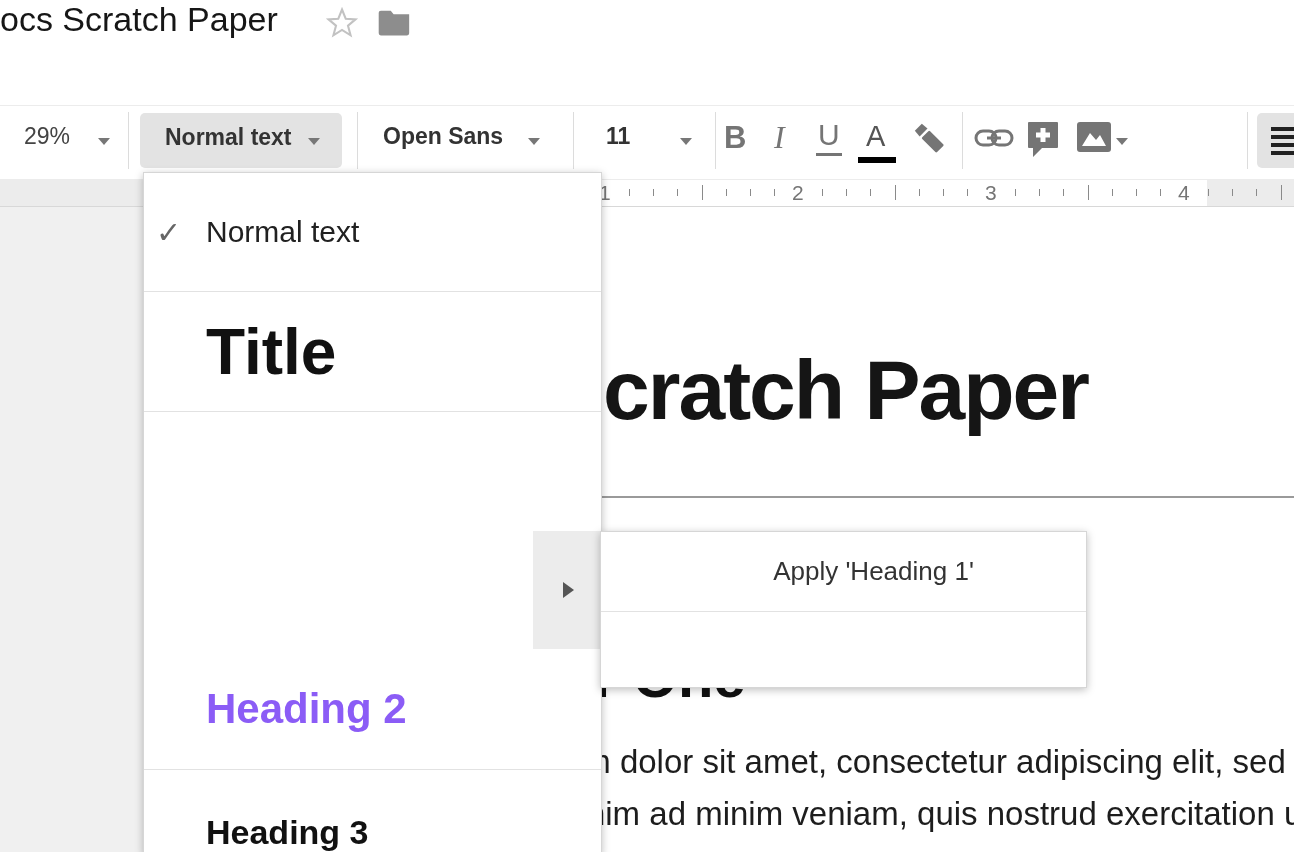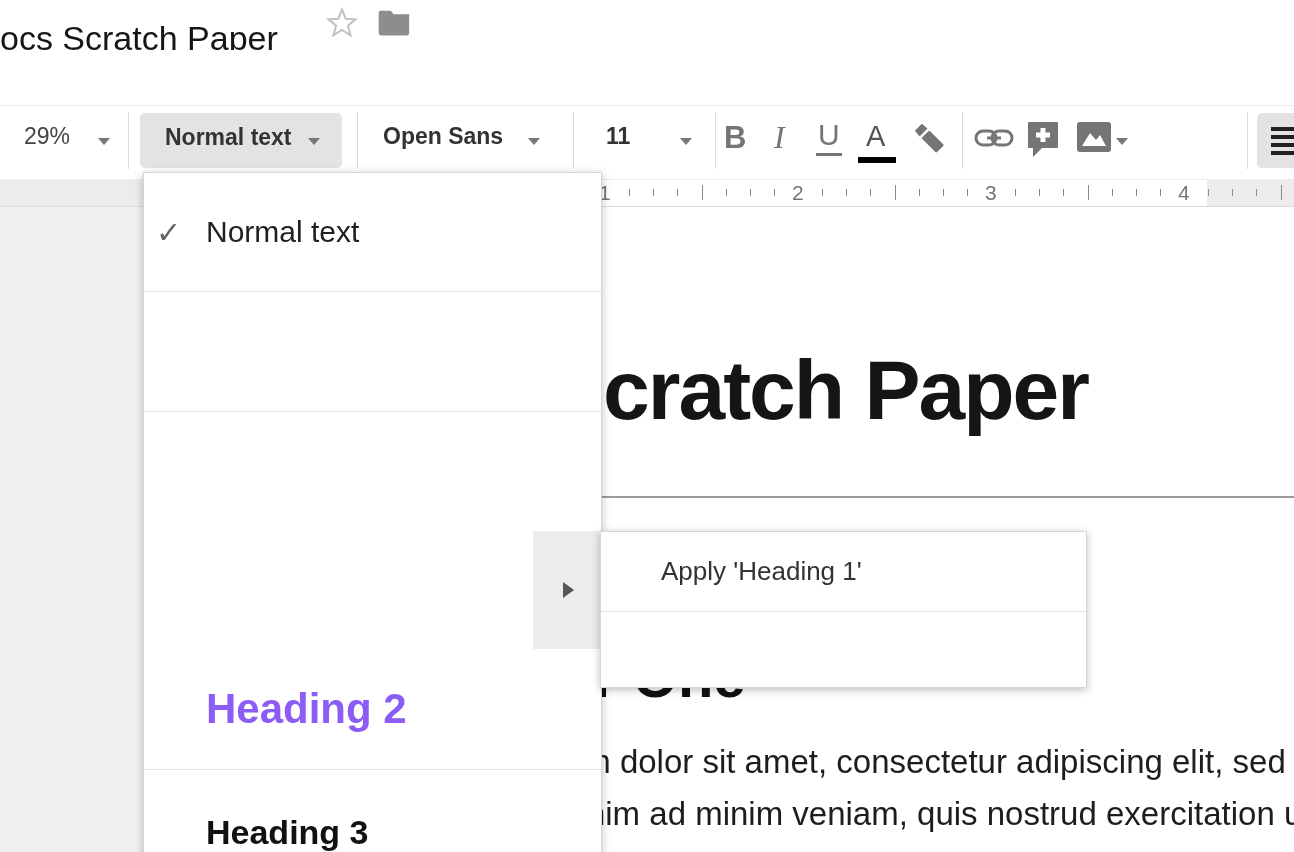--- a/index.html
+++ b/index.html
@@ -9,21 +9,21 @@
   
   #doc-area{position:absolute;left:0;top:205px;width:1294px;height:647px;background:#f0f0f0;}
   #page{position:absolute;left:220px;top:0;width:1074px;height:647px;background:#fff;}
   .doc-title{position:absolute;left:329px;top:137px;font-size:84px;font-weight:700;letter-spacing:-2px;color:#151515;white-space:nowrap;}
   .doc-rule{position:absolute;left:200px;top:291px;width:1094px;height:2px;background:#9a9a9a;}
   .doc-hidden-heading{position:absolute;left:200px;top:438px;font-size:58px;font-weight:700;color:#111;white-space:nowrap;}
   .doc-body{position:absolute;left:200px;top:531px;font-size:33px;line-height:52px;color:#1d1d1d;white-space:nowrap;}
 
   
   #titlebar{position:absolute;left:0;top:0;width:1294px;height:50px;background:#fff;}
-  .doc-name{position:absolute;left:0;top:19px;font-size:34px;color:#161616;white-space:nowrap;}
+  .doc-name{position:absolute;left:0;top:0;font-size:34px;color:#161616;white-space:nowrap;}
   .star{position:absolute;left:324px;top:5px;}
   .folder{position:absolute;left:378px;top:7px;}
 
   
   #menubar{position:absolute;left:0;top:50px;width:1294px;height:55px;background:#fff;}
   .menu-item{position:absolute;top:59px;font-size:27px;color:#1b1b1b;}
   .save-status{position:absolute;left:660px;top:59px;font-size:26px;color:#7b7b7b;text-decoration:underline;white-space:nowrap;}
 
   
   #toolbar{position:absolute;left:0;top:105px;width:1294px;height:73px;background:#fff;border-top:1px solid #ececec;}
@@ -58,21 +58,21 @@
   .row-subtitle{top:239px;height:119px;font-size:46px;color:#8a8a8a;}
   .row-h1{top:358px;height:118px;font-size:56px;font-weight:700;color:#111;background:#ececec;}
   .row-h2{top:476px;height:120px;font-size:42px;font-weight:700;color:#8b5cf6;}
   .row-h3{top:597px;height:84px;font-size:34px;font-weight:700;color:#111;align-items:flex-end;}
   .row-h3 .sm-label{margin-bottom:2px;}
   .h1-arrow-cell{position:absolute;left:387px;top:358px;width:70px;height:118px;background:#ececec;border-left:2px solid #fff;display:flex;align-items:center;justify-content:center;}
   .h1-arrow{width:0;height:0;border-top:8px solid transparent;border-bottom:8px solid transparent;border-left:11px solid #555;}
 
   
   #submenu{position:absolute;left:600px;top:531px;width:487px;height:157px;background:#fff;border:1px solid #d6d6d6;box-shadow:0 2px 8px rgba(0,0,0,.25);z-index:11;box-sizing:border-box;}
-  .sub-row{position:absolute;left:0;width:485px;display:flex;align-items:center;font-size:26px;color:#333;}
+  .sub-row{position:absolute;left:0;width:485px;display:flex;align-items:center;font-size:26px;color:#333;justify-content:center;}
   .sub-row-1{top:0;height:79px;}
   .sub-row-2{top:81px;height:74px;background:#ececec;}
   .sub-divider{position:absolute;top:79px;left:0;width:485px;height:1px;background:#e2e2e2;}
   .sub-label{margin-left:60px;white-space:nowrap;}
   .sub-shortcut{position:absolute;right:24px;color:#9a9a9a;font-family:"DejaVu Sans",sans-serif;font-size:25px;white-space:nowrap;}
 </style>
 </head>
 <body>
 
 <div id="app">
@@ -225,20 +225,23 @@
       </div>
     </div>
   </div>
 
   <div id="style-menu">
     <div class="sm-row row-normal">
       <span class="sm-check">✓</span>
       <span class="sm-label">Normal text</span>
     </div>
     <div class="sm-divider" style="top:118px;"></div>
+    <div class="sm-row row-title">
+      <span class="sm-label">Title</span>
+    </div>
     <div class="sm-divider" style="top:238px;"></div>
     <div class="h1-arrow-cell">
       <div class="h1-arrow"></div>
     </div>
     <div class="sm-row row-h2">
       <span class="sm-label">Heading 2</span>
     </div>
     <div class="sm-divider" style="top:596px;"></div>
     <div class="sm-row row-h3">
       <span class="sm-label">Heading 3</span>

